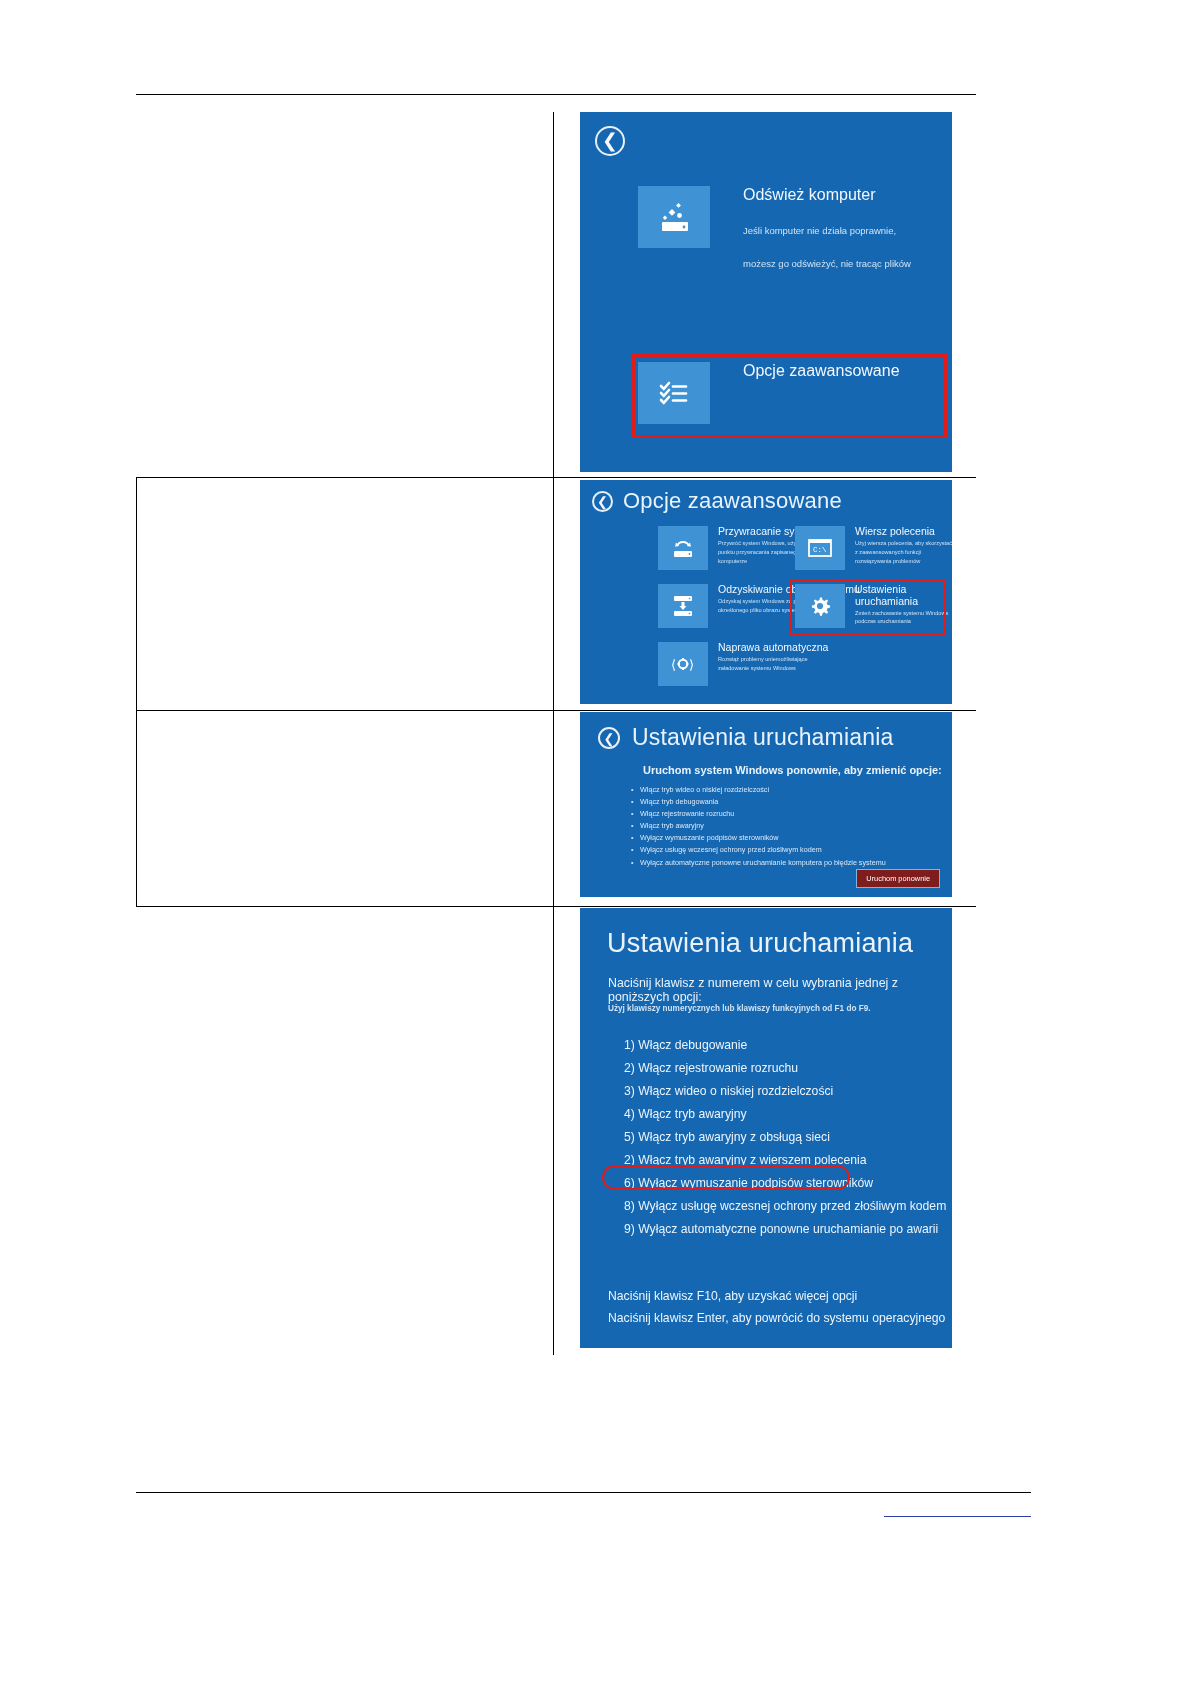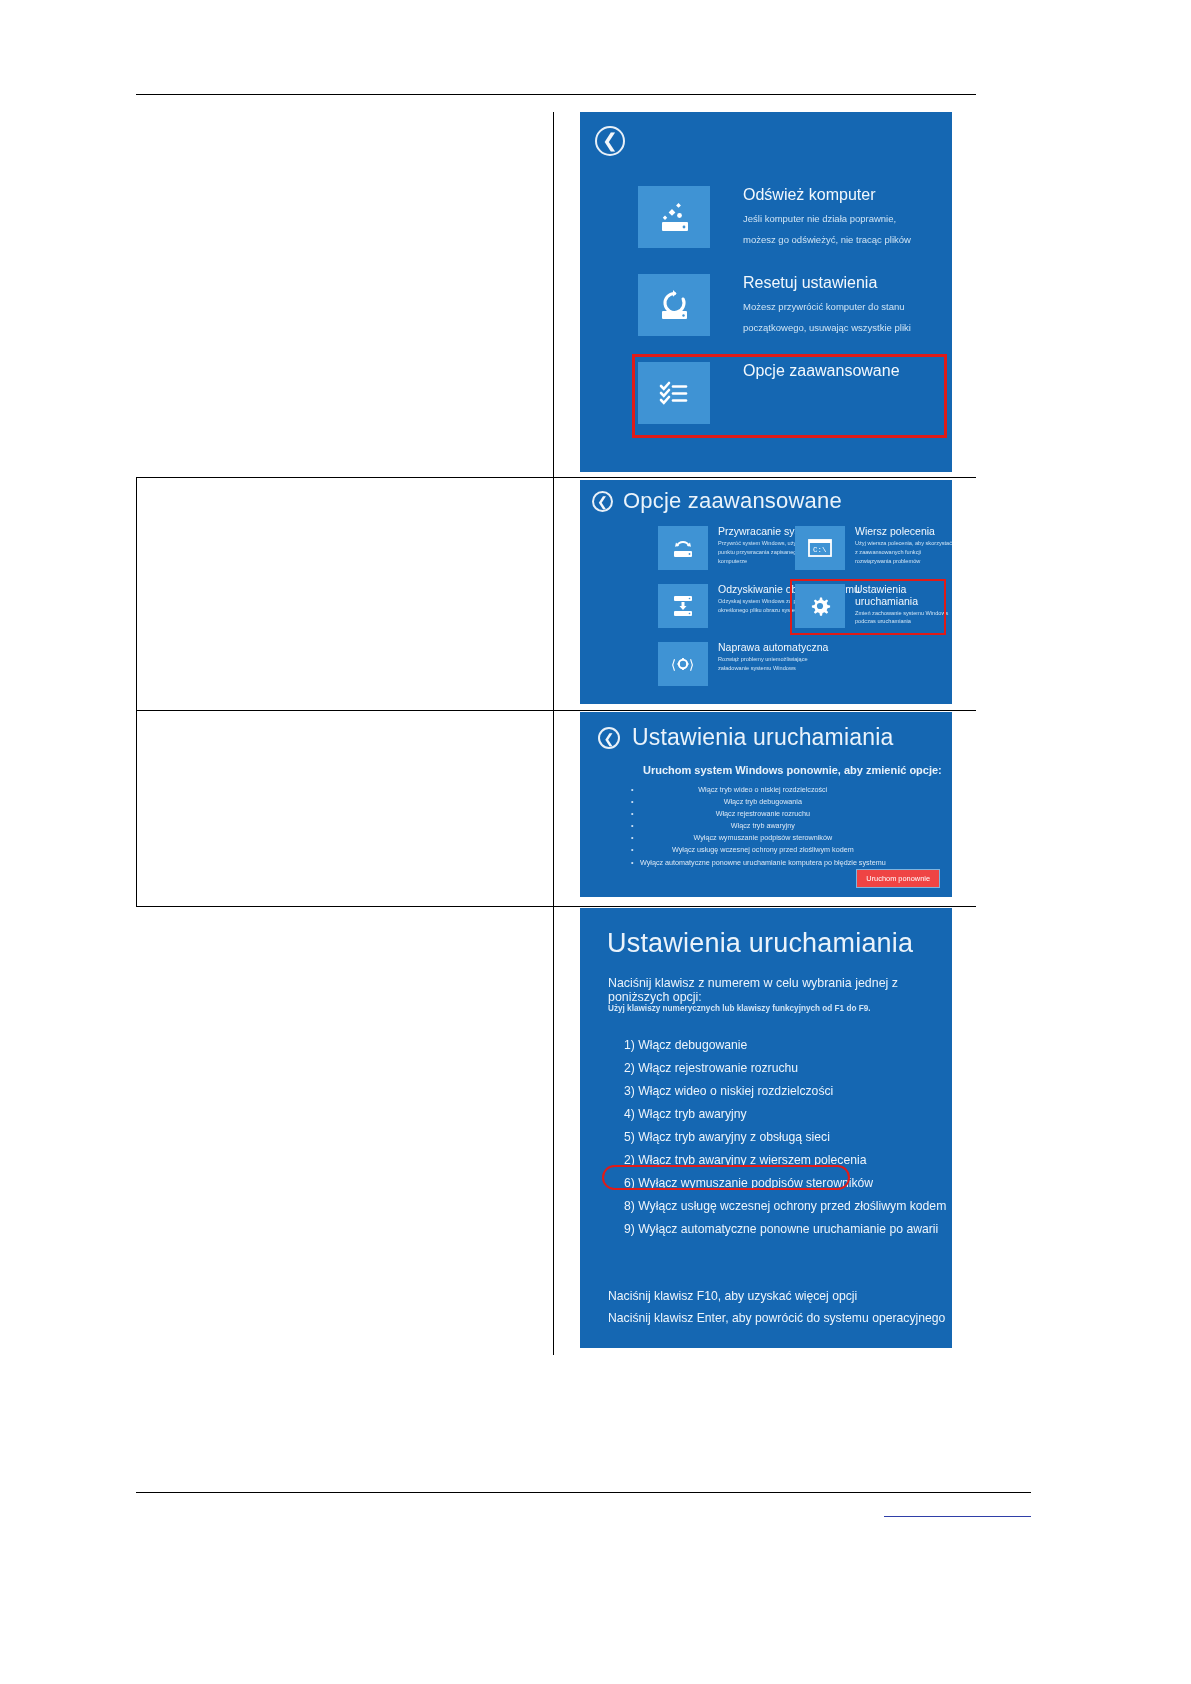--- a/index.html
+++ b/index.html
@@ -125,21 +125,21 @@
   }
 
   
   #screen1 { left: 580px; top: 112px; width: 372px; height: 360px; }
   #screen1 .title { font-size: 34px; }
   #screen1 .hdr { position: absolute; left: 15px; top: 14px; display: flex; align-items: center; gap: 14px; }
   #screen1 .back-arrow { width: 30px; height: 30px; font-size: 19px; line-height: 26px; }
   .s1-opt { position: absolute; left: 58px; gap: 23px; }
   .s1-opt .tile { width: 72px; height: 62px; }
   .s1-opt .opt-head { font-size: 16px; }
-  .s1-opt .opt-desc { font-size: 9.5px; margin-top: 9px; }
+  .s1-opt .opt-desc { font-size: 9.5px; margin-top: 21px; }
 
   
   #screen2 { left: 580px; top: 480px; width: 372px; height: 224px; }
   #screen2 .title { font-size: 22px; }
   #screen2 .hdr { position: absolute; left: 12px; top: 8px; display: flex; align-items: center; gap: 10px; }
   #screen2 .back-arrow { width: 21px; height: 21px; font-size: 13px; line-height: 18px; }
   .s2-opt { position: absolute; }
   .s2-opt .tile { width: 50px; height: 44px; }
   .s2-opt .opt-head { font-size: 10.5px; }
   .s2-opt .opt-desc { font-size: 5.6px; margin-top: 2px; }
@@ -151,28 +151,28 @@
   #screen3 .back-arrow { width: 22px; height: 22px; font-size: 13px; line-height: 19px; }
   #screen3 .lead {
     position: absolute; left: 39px; top: 52px;
     font-size: 11px; font-weight: 700; color: #e8f2fb; margin-left: 24px;
   }
   #screen3 ul {
     position: absolute; left: 48px; top: 72px;
     margin: 0; padding-left: 12px; list-style: none;
   }
   #screen3 li {
-    font-size: 7.2px; color: #dce9f6; line-height: 1.68; position: relative; text-align: center;
+    font-size: 7.2px; color: #dce9f6; line-height: 1.68; position: relative;
   }
   #screen3 li::before {
     content: "•"; position: absolute; left: -9px; top: 0; color: #cfe2f4;
   }
   .restart-btn {
     position: absolute; right: 12px; bottom: 9px;
-    background: #ef4444;
+    background: #7f1d1d;
     border: 1px solid #7fb4de;
     color: #ffffff;
     font-size: 7.4px;
     padding: 4px 9px;
     white-space: nowrap;
   }
 
   
   #screen4 { left: 580px; top: 908px; width: 372px; height: 440px; }
   #screen4 .title { position: absolute; left: 27px; top: 20px; font-size: 27px; }
@@ -214,35 +214,20 @@
           <circle cx="28.5" cy="18.5" r="2.4" fill="#fff"></circle>
         </svg>
       </span>
       <span class="opt-text">
         <div class="opt-head">Odśwież komputer</div>
         <div class="opt-desc">Jeśli komputer nie działa poprawnie,</div>
         <div class="opt-desc">możesz go odświeżyć, nie tracąc plików</div>
       </span>
     </div>
 
-    <div class="s1-opt opt" style="top:162px;">
-      <span class="tile">
-        <svg width="46" height="40" viewBox="0 0 46 40">
-          <rect x="11" y="26" width="25" height="8" rx="1" fill="#fff"></rect>
-          <circle cx="32.5" cy="30.5" r="1.2" fill="#3f93d4"></circle>
-          <path d="M23.5 8.5 a9.5 9.5 0 1 0 8.6 5.5" stroke="#fff" stroke-width="3.1" fill="none" stroke-linecap="round"></path>
-          <path d="M22 5 l3.6 3.4 -3.6 3.4 Z" fill="#fff"></path>
-        </svg>
-      </span>
-      <span class="opt-text">
-        <div class="opt-head">Resetuj ustawienia</div>
-        <div class="opt-desc">Możesz przywrócić komputer do stanu</div>
-        <div class="opt-desc">początkowego, usuwając wszystkie pliki</div>
-      </span>
-    </div>
 
     <div class="s1-opt opt" style="top:250px;">
       <span class="tile">
         <svg width="46" height="40" viewBox="0 0 46 40">
           <g stroke="#fff" stroke-width="2.6" fill="none" stroke-linecap="round">
             <path d="M10 13 l2.8 2.8 L18 10"></path>
             <path d="M10 20 l2.8 2.8 L18 17"></path>
             <path d="M10 27 l2.8 2.8 L18 24"></path>
             <path d="M22 13.5 h13"></path>
             <path d="M22 20.5 h13"></path>

